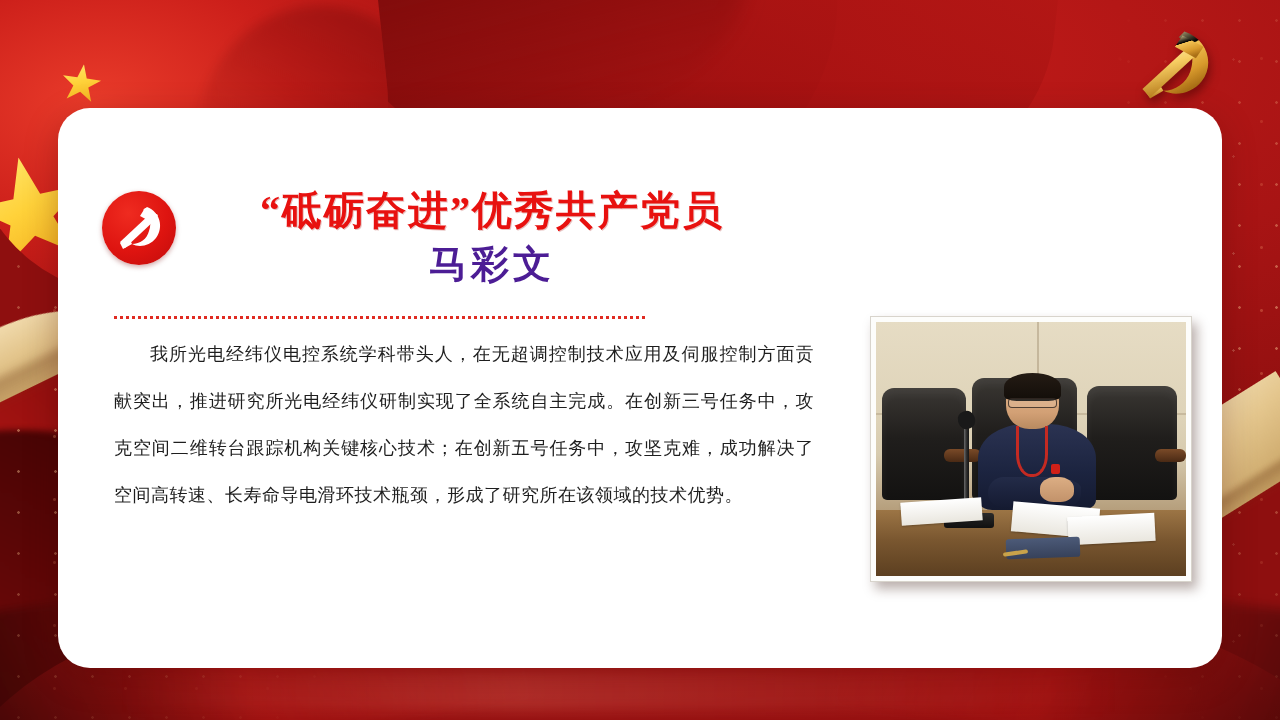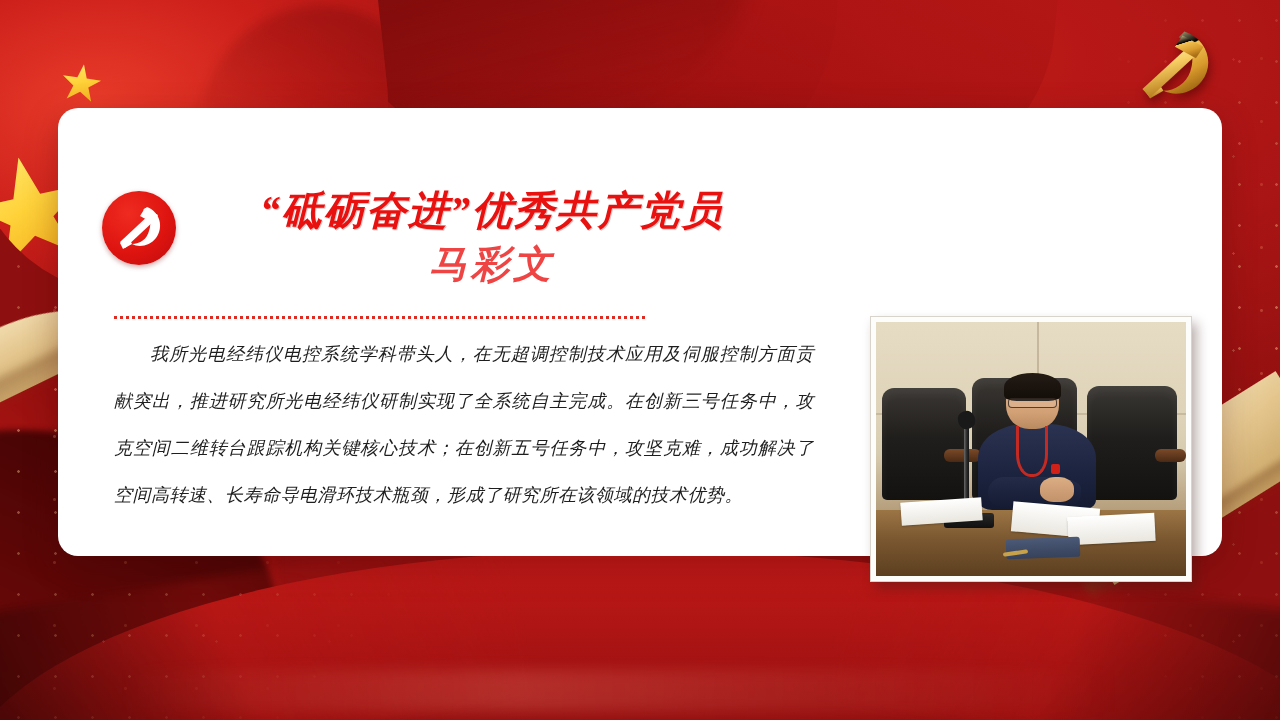--- a/index.html
+++ b/index.html
@@ -177,25 +177,24 @@
     position:absolute;
     right:48px; top:22px;
     width:118px; height:86px;
     filter:drop-shadow(2px 5px 5px rgba(70,4,4,.55));
   }
 
   
   .card {
     position:absolute;
     left:58px; top:108px;
-    width:1164px; height:448px;
+    width:1164px; height:560px;
     background:#FFFFFF;
-    border-radius:20px;
+    border-radius:32px;
     box-shadow:0 10px 34px rgba(70,4,4,.28);
-    font-style:italic;
   }
 
   
   .header {
     position:absolute;
     left:44px; top:78px;
     width:700px;
   }
   .party-emblem {
     position:absolute;
@@ -218,21 +217,21 @@
     color:#E8110F;
     letter-spacing:2px;
     line-height:1.25;
     white-space:nowrap;
     text-shadow:1px 1px 0 rgba(160,10,8,.25);
   }
   .title-name {
     font-family:"Liberation Serif", serif;
     font-size:38px;
     font-weight:bold;
-    color:#ef4444;
+    color:#4c1d95;
     letter-spacing:4px;
     line-height:1.3;
     margin-top:4px;
     white-space:nowrap;
   }
 
   
   .divider {
     position:absolute;
     left:56px; top:208px;

